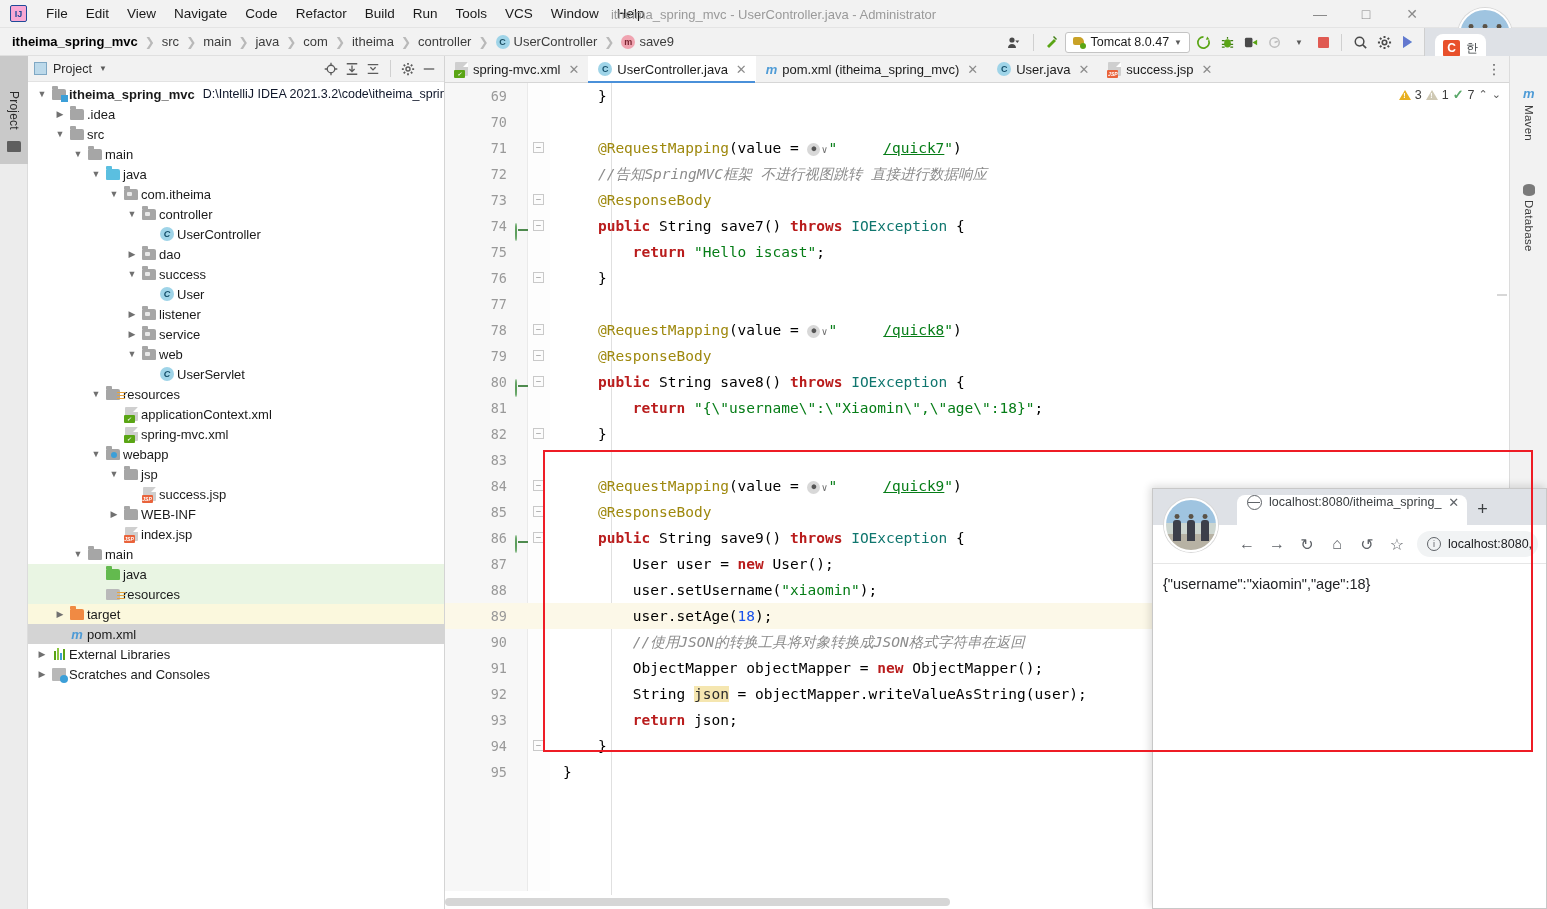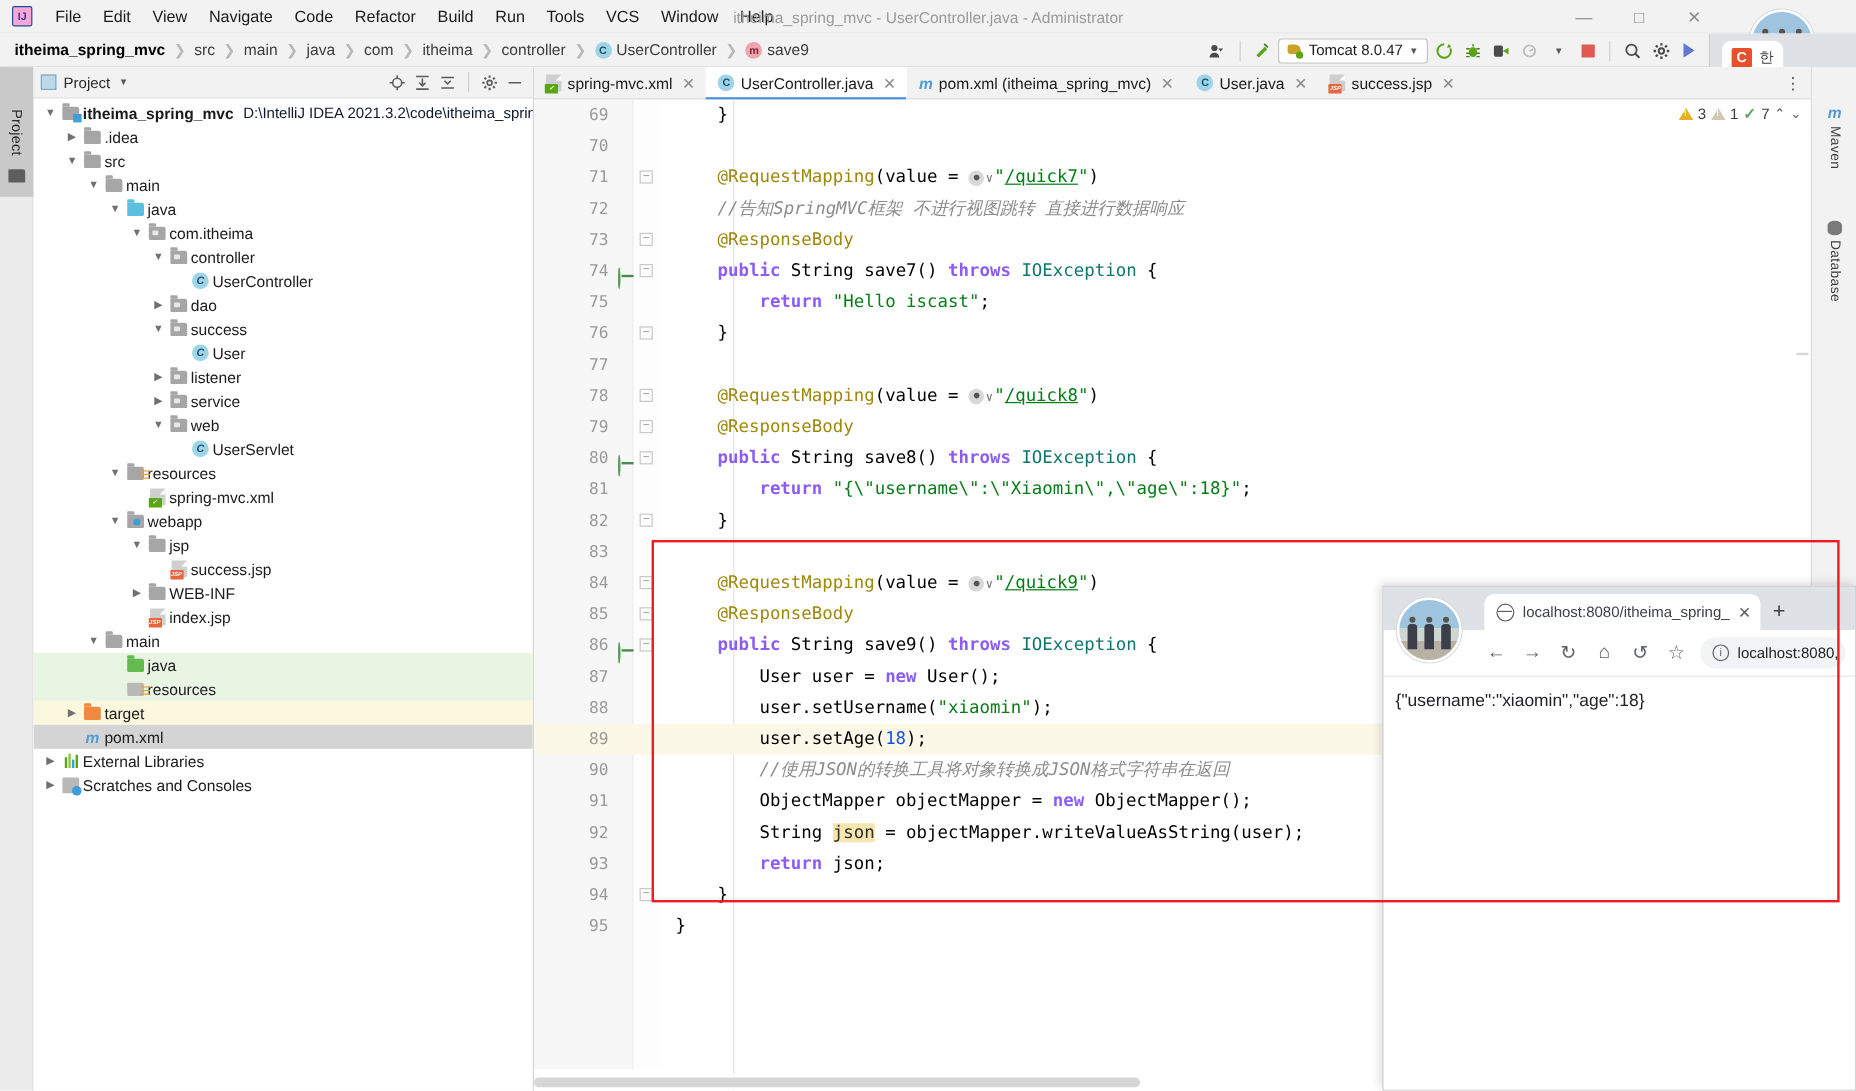--- a/index.html
+++ b/index.html
@@ -281,28 +281,28 @@
     position: absolute; left: 88px; top: 7px; width: 11px; height: 11px;
     border: 1px solid #c9c9c9; background: #fcfcfc; color:#9a9a9a;
     font-size: 9px; line-height: 9px; text-align: center;
   }
   .ctext { position: absolute; left: 118px; top: 0; }
   .indent-guide {
     position: absolute; left: 166px; top: 0; bottom: 0; width: 1px; background: #e0e0e0;
   }
 
   
-  .kw { color: #8b5cf6; font-weight: bold; }
+  .kw { color: #b91c1c; font-weight: bold; }
   .ann { color: #9e880d; }
   .str { color: #067d17; }
   .num { color: #1750eb; }
   .cm { color: #8c8c8c; font-style: italic; }
   .typ { color: #000000; }
   .dim { color: #0f766e; }
-  .lnk { color: #067d17; text-decoration: underline; }
+  .lnk { color: #067d17; text-decoration: underline; margin-left: 46px; }
   .pl { color: #000000; }
   .hlword { background: #f5e6b0; }
 
   .url-ico {
     display: inline-flex; align-items:center; justify-content:center;
     width: 13px; height: 13px; border-radius:50%; background:#d8d8d8; color:#555;
     font-size: 8px; vertical-align: middle; margin-right:1px;
   }
   .url-caret { color:#707070; font-size:10px; margin-right:1px; }
 
@@ -341,21 +341,21 @@
   
   .browser {
     position: absolute; left: 1152px; top: 488px; width: 395px; height: 421px;
     background: #ffffff; border: 1px solid #c8c8c8; box-shadow: -2px -2px 8px rgba(0,0,0,.14);
     overflow: hidden;
   }
   .br-tabstrip {
     height: 36px; background: #dee1e6; display: flex; align-items: flex-end; padding-left: 84px;
   }
   .br-tab {
-    display: flex; align-items: center; gap: 7px; height: 30px; padding: 0 8px 0 10px;
+    display: flex; gap: 7px; height: 30px; padding: 0 8px 0 10px;
     background: #fff; border-radius: 8px 8px 0 0; font-size: 12.5px; color: #3c4043;
     white-space: nowrap; max-width: 235px;
   }
   .br-globe {
     width: 15px; height: 15px; border-radius: 50%; border: 1.6px solid #5f6368; position: relative; flex:none;
   }
   .br-globe::after {
     content:""; position:absolute; left:-0.5px; top:5.5px; width:12px; height:1.4px; background:#5f6368;
   }
   .br-x { color:#5f6368; font-size:13px; }
@@ -710,20 +710,29 @@
           </span>
           <span class="lbl">resources</span>
         </div>
         <div class="row" style="padding-left: 78px;">
           <span class="arrow no"></span>
           <span class="ic">
             <i class="xmlicon">
               <i class="tag green">✓</i>
             </i>
           </span>
+          <span class="lbl">applicationContext.xml</span>
+        </div>
+        <div class="row" style="padding-left: 78px;">
+          <span class="arrow no"></span>
+          <span class="ic">
+            <i class="xmlicon">
+              <i class="tag green">✓</i>
+            </i>
+          </span>
           <span class="lbl">spring-mvc.xml</span>
         </div>
         <div class="row" style="padding-left: 60px;">
           <span class="arrow">▼</span>
           <span class="ic">
             <i class="fi gray">
               <i class="dot" style="background:#3c9fd8;right:3px;bottom:2px"></i>
             </i>
           </span>
           <span class="lbl">webapp</span>

